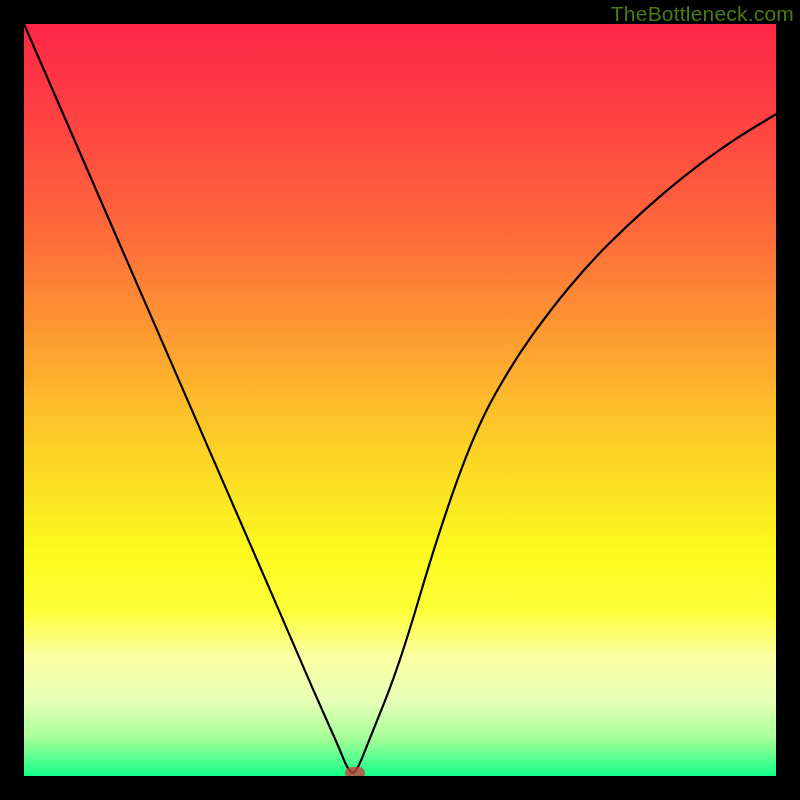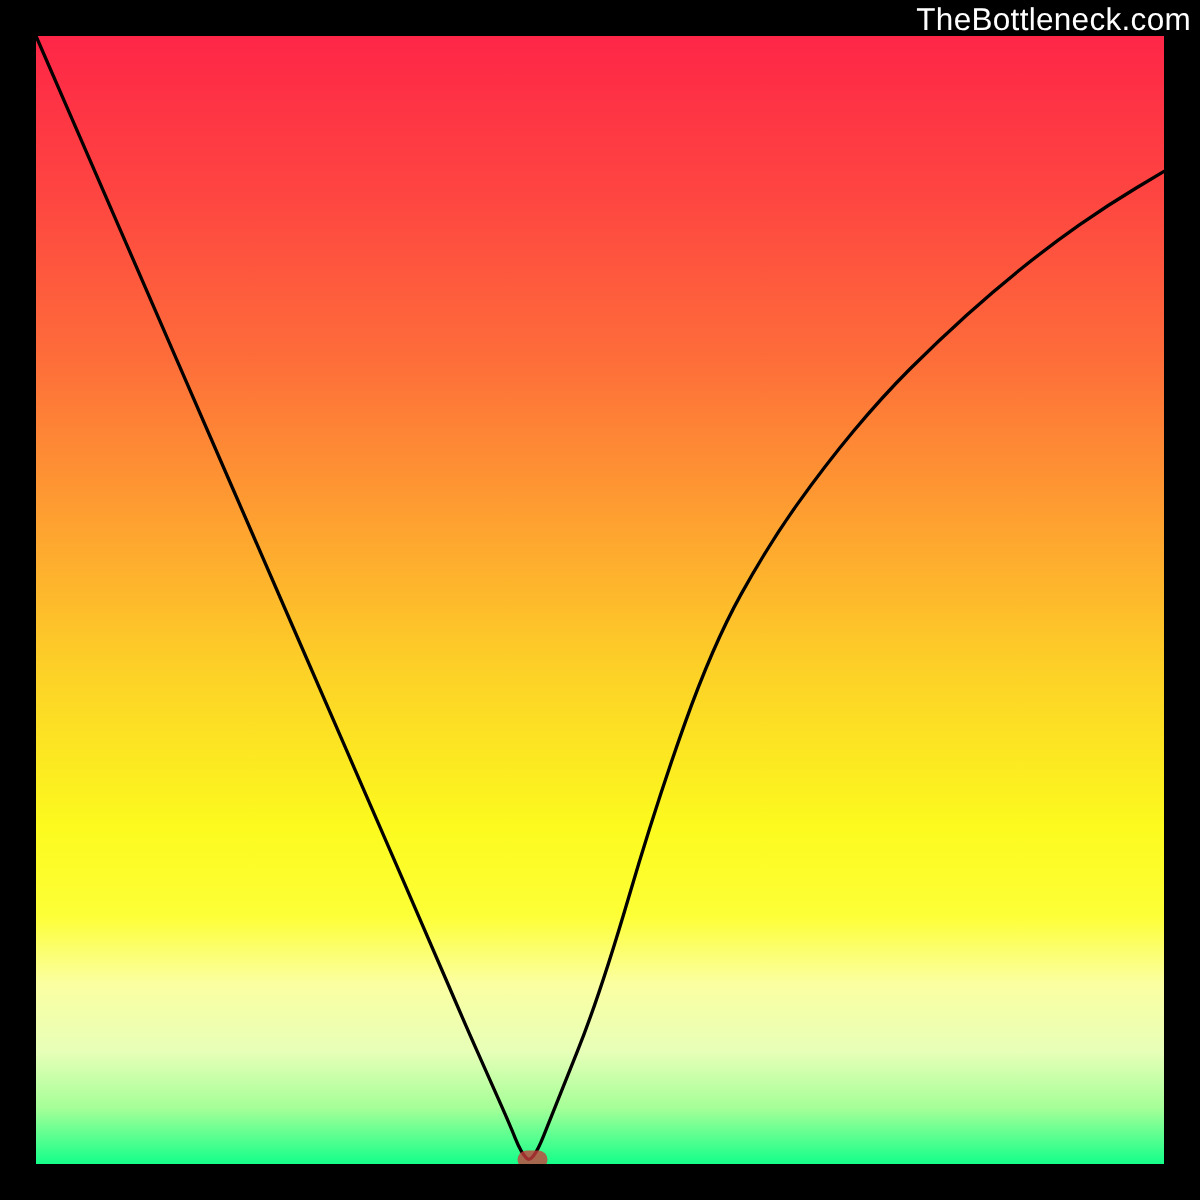--- a/index.html
+++ b/index.html
@@ -30,21 +30,21 @@
     position: absolute;
     inset: 0;
     width: 752px;
     height: 752px;
     pointer-events: none;
   }
   .watermark {
     position: absolute;
     top: 2px;
     right: 6px;
-    color: #ffffff;
+    color: #4d7c0f;
     font-size: 21px;
     font-weight: 400;
     letter-spacing: 0.2px;
   }
   .marker {
     position: absolute;
     width: 20px;
     height: 12px;
     border-radius: 6px;
     background: rgba(204, 60, 60, 0.78);

